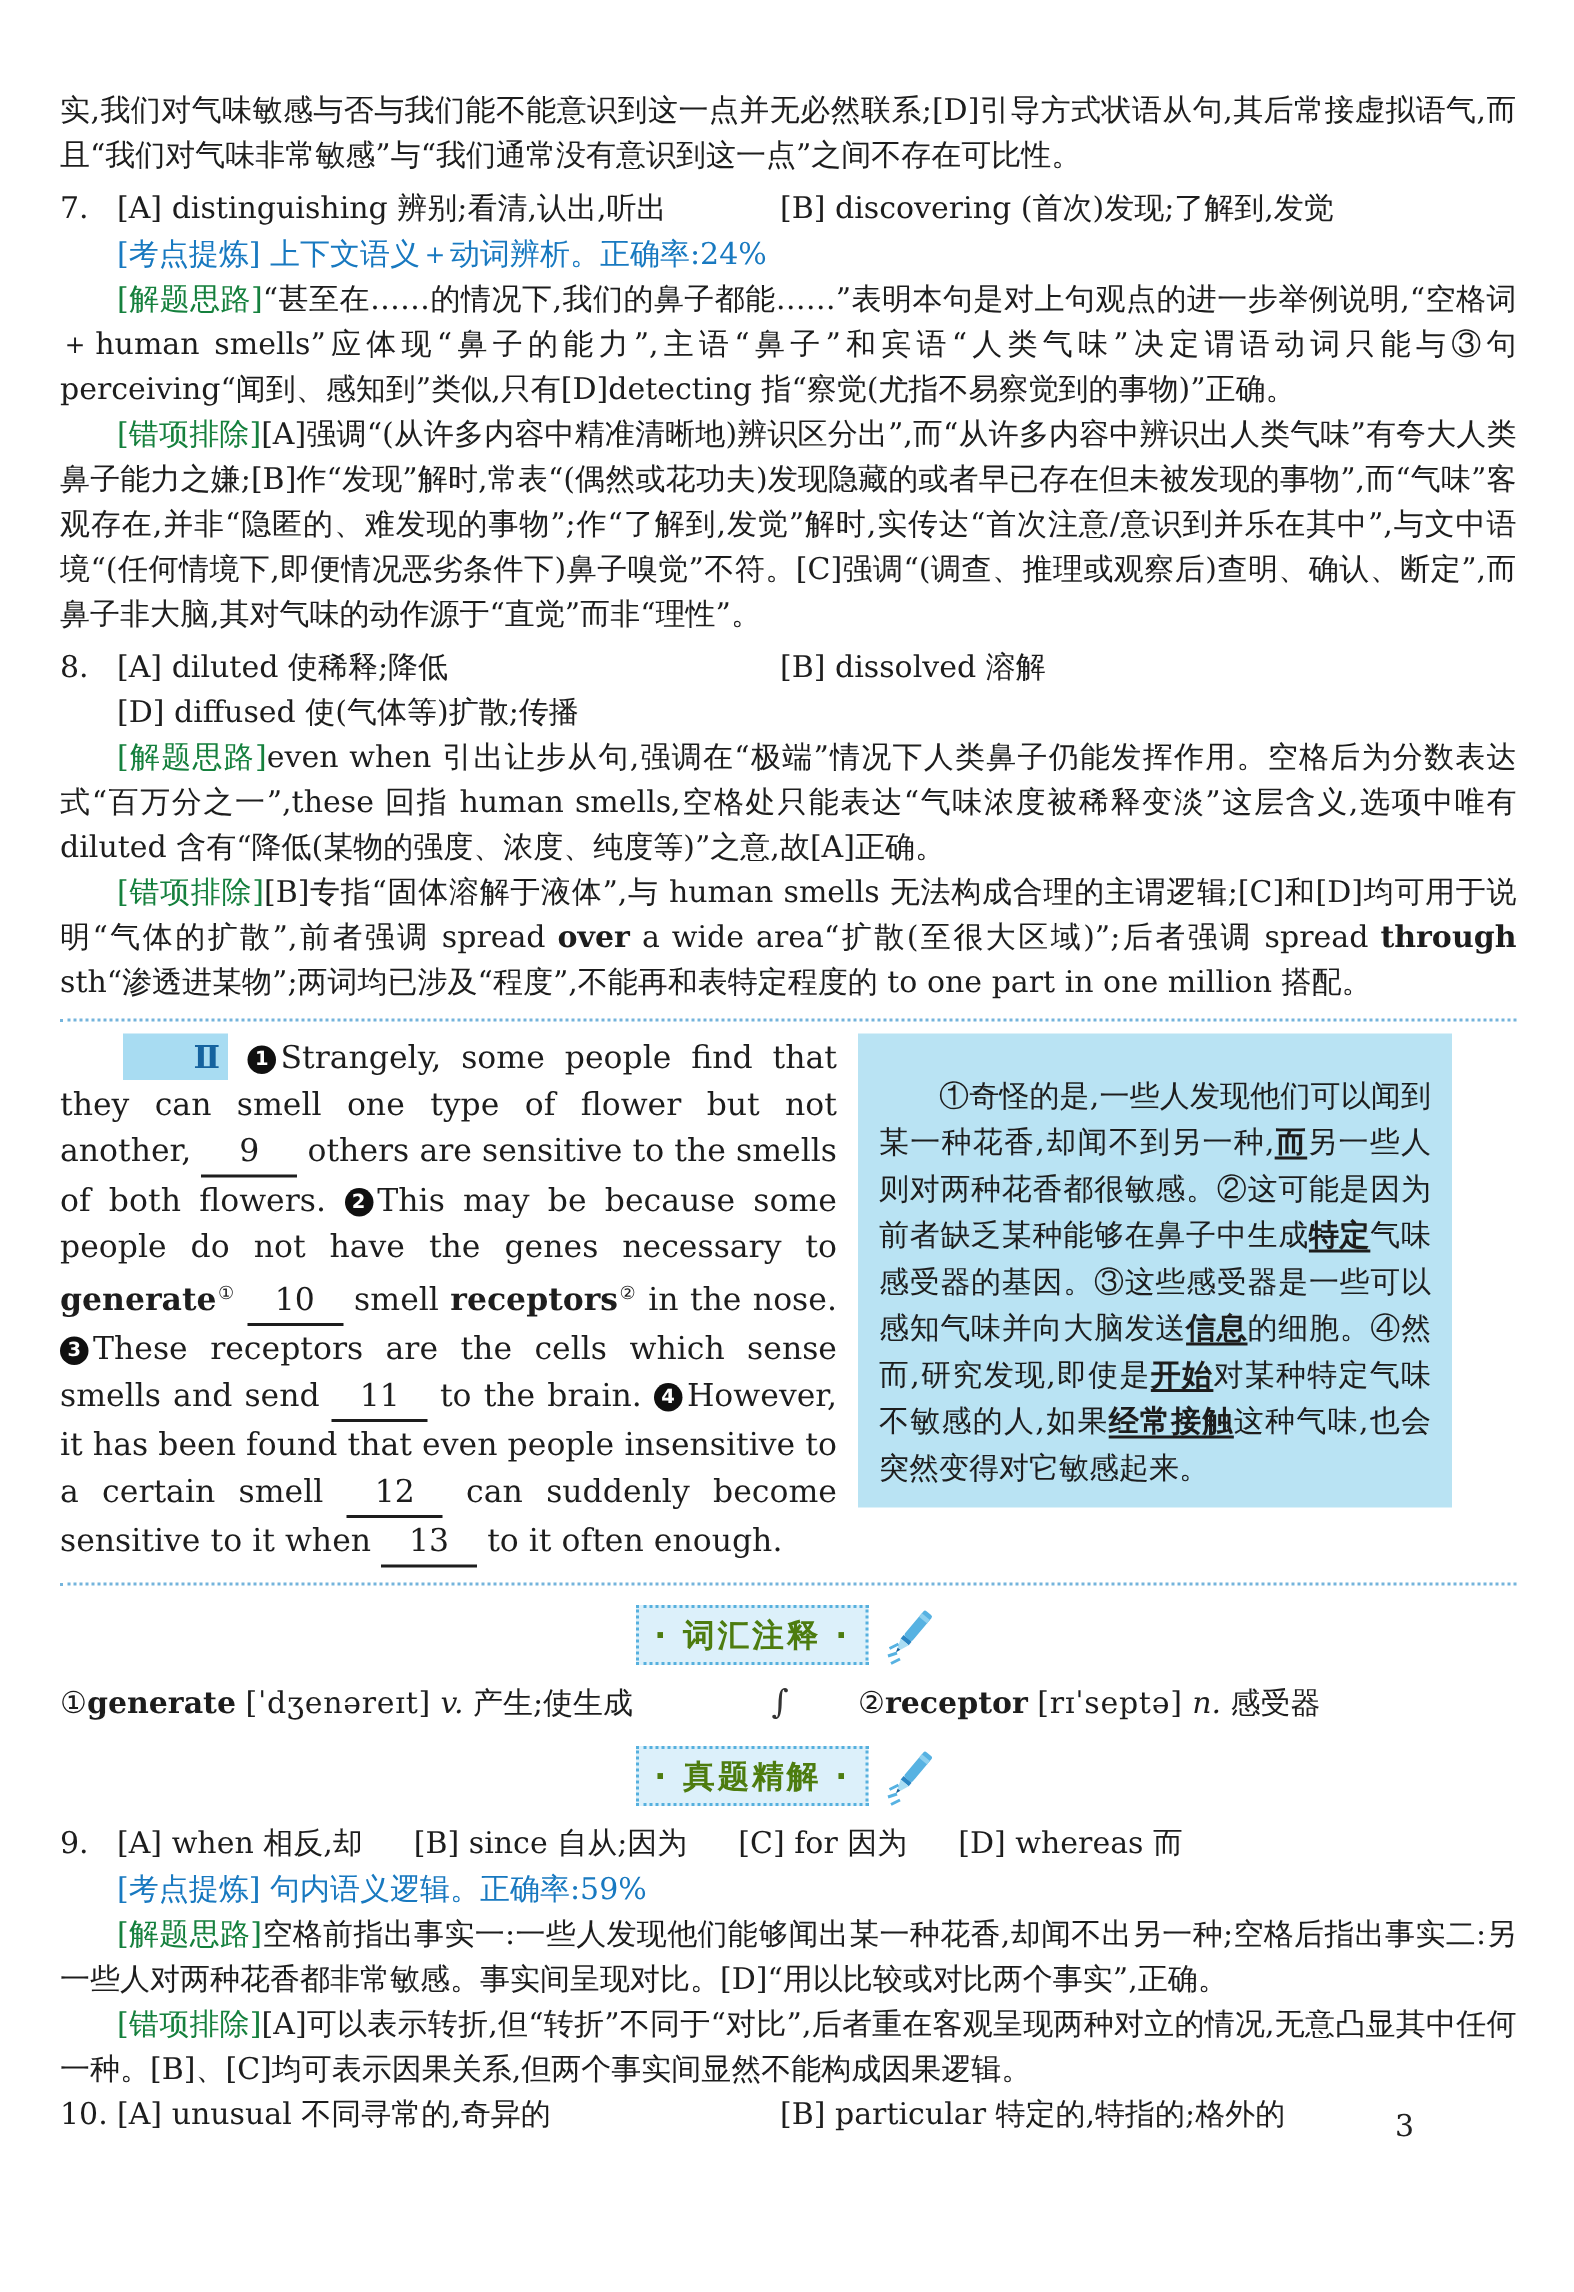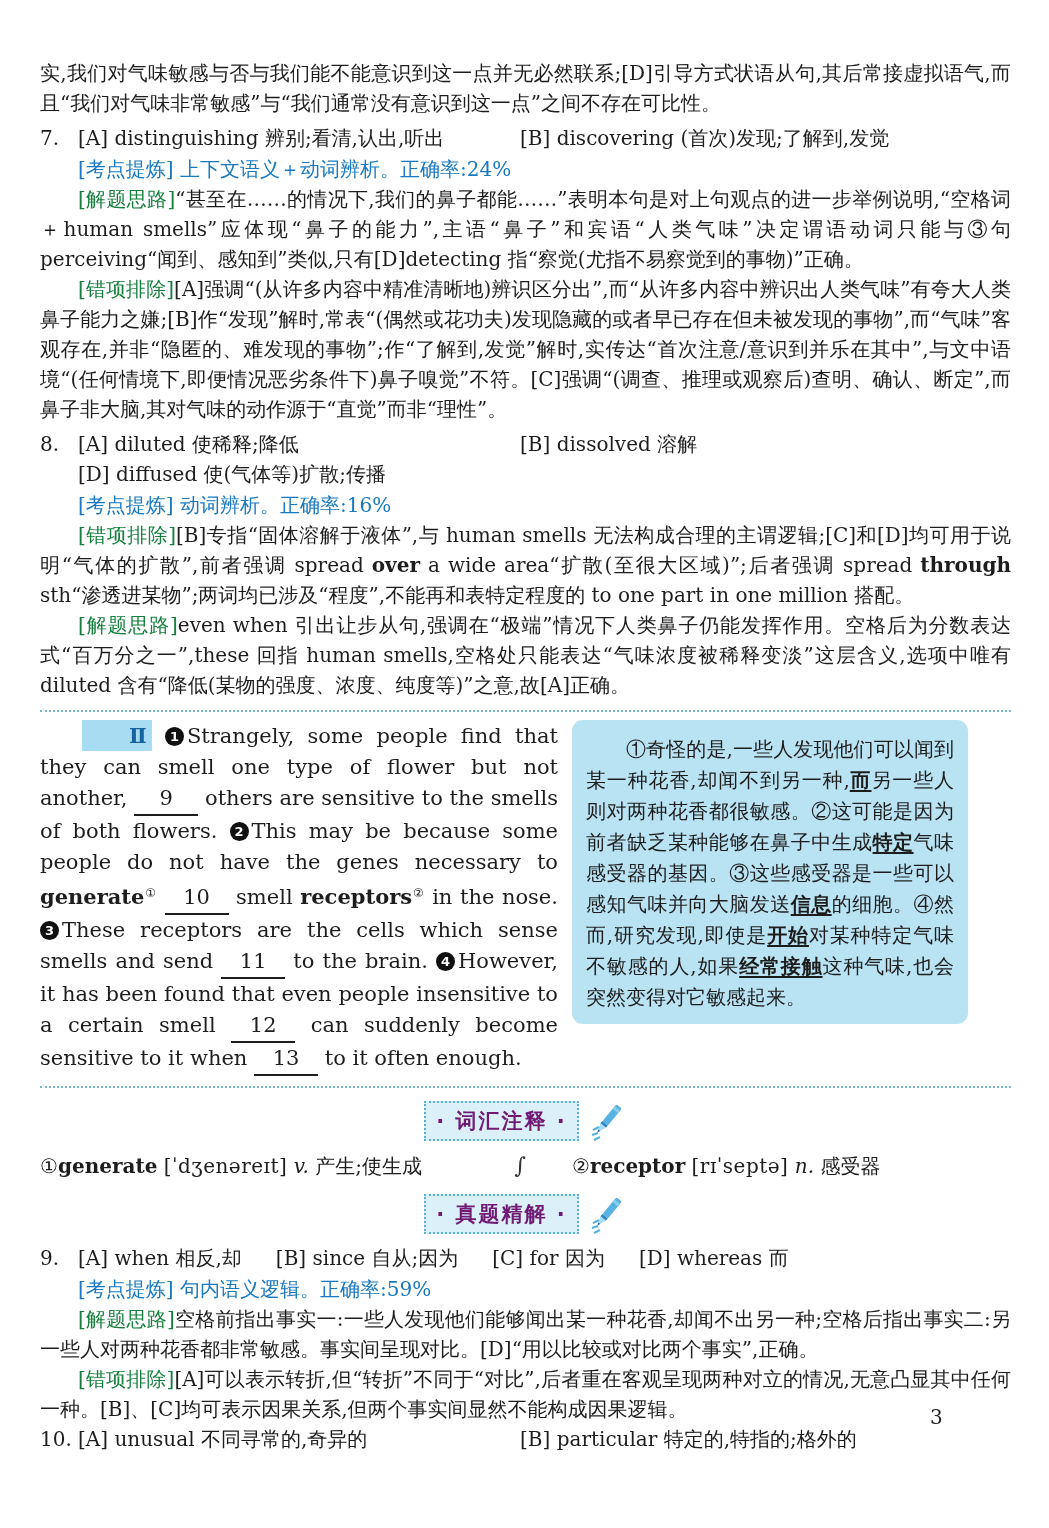--- a/index.html
+++ b/index.html
@@ -20,33 +20,33 @@
   .cA{flex:0 0 442px;}
   .cB{flex:1;}
   .qblock{margin-top:5px;}
   .q9row{display:flex;margin-top:8px;}
   .q9o{margin-right:34px;}
   .dotsep{border:none;border-top:2px dotted #74b4dc;margin:10px 0 6px;height:0;}
   
   .pass{display:flex;margin-top:8px;}
   .pen{flex:0 0 518px;font-size:21px;line-height:31px;text-align:justify;text-indent:42px;}
   .pgap{flex:0 0 14px;}
-  .pzh{flex:0 0 396px;background:#b9e3f3;padding:14px 14px 11px;box-sizing:border-box;
-       font-size:20px;line-height:31px;text-align:justify;text-indent:2em;align-self:flex-start;border-radius:11px;}
+  .pzh{flex:0 0 396px;background:#b9e3f3;padding:26px 14px 11px;box-sizing:border-box;
+       font-size:20px;line-height:31px;text-align:justify;text-indent:2em;align-self:flex-start;}
   .roman{display:inline-block;background:#a8dcf2;color:#15639f;font-weight:bold;padding:0 5px;}
   .snum{display:inline-block;width:19px;height:19px;border-radius:50%;background:#101010;color:#ffffff;
         font-size:13px;line-height:19px;text-align:center;font-family:"DejaVu Sans","Liberation Sans",sans-serif;
         font-weight:bold;vertical-align:2px;margin-right:3px;text-indent:0;}
   .blank{display:inline-block;min-width:64px;border-bottom:2px solid #1d1d1d;text-align:center;text-indent:0;}
   .sup{font-size:12px;vertical-align:7px;}
   .bold{font-weight:bold;}
   .u{font-weight:bold;text-decoration:underline;text-underline-offset:3px;}
   
   .badgerow{display:flex;justify-content:center;align-items:center;gap:8px;margin-top:12px;}
-  .badge{background:#dcf0fa;border:2px dotted #56b0de;color:#701a75;font-weight:bold;font-size:21px;
+  .badge{background:#dcf0fa;border:2px dotted #56b0de;color:#4d7c0f;font-weight:bold;font-size:21px;
          letter-spacing:2px;padding:3px 10px;font-family:"DejaVu Sans","Liberation Sans",sans-serif;}
   .pencil{width:40px;height:42px;}
   
   .vocabrow{display:flex;margin-top:9px;align-items:baseline;}
   .ve1{flex:0 0 452px;}
   .vdiv{flex:0 0 56px;text-align:center;font-style:italic;font-size:22px;color:#333;}
   .ve2{flex:1;margin-left:24px;}
   .vphon{letter-spacing:0.5px;}
   .pagenum{position:absolute;left:930px;top:1405px;font-size:20px;color:#222;}
 </style>
@@ -82,28 +82,24 @@
       <span class="qn">8.</span>
       <span class="cA"><span>[A]</span> <span>diluted</span> <span>使稀释;降低</span></span>
       <span class="cB"><span>[B]</span> <span>dissolved</span> <span>溶解</span></span>
     </div>
     <div class="optrow">
       <span class="qn"></span>
       <span class="cB"><span>[D]</span> <span>diffused</span> <span>使(气体等)扩散;传播</span></span>
     </div>
   </div>
 
-  <div class="kaodian">
-    <span>[考点提炼]</span>
-    <span>动词辨析。正确率:16%</span>
-  </div>
+
+  <p class="analysis"><span class="lbl">[解题思路]</span><span>even when 引出让步从句,强调在“极端”情况下人类鼻子仍能发挥作用。空格后为分数表达式“百万分之一”,these 回指 human smells,空格处只能表达“气味浓度被稀释变淡”这层含义,选项中唯有 diluted 含有“降低(某物的强度、浓度、纯度等)”之意,故[A]正确。</span></p>
 
   <p class="analysis"><span class="lbl">[错项排除]</span><span>[B]专指“固体溶解于液体”,与 human smells 无法构成合理的主谓逻辑;[C]和[D]均可用于说明“气体的扩散”,前者强调 spread </span><span class="bold">over</span><span> a wide area“扩散(至很大区域)”;后者强调 spread </span><span class="bold">through</span><span> sth“渗透进某物”;两词均已涉及“程度”,不能再和表特定程度的 to one part in one million 搭配。</span></p>
-
-  <p class="analysis"><span class="lbl">[解题思路]</span><span>even when 引出让步从句,强调在“极端”情况下人类鼻子仍能发挥作用。空格后为分数表达式“百万分之一”,these 回指 human smells,空格处只能表达“气味浓度被稀释变淡”这层含义,选项中唯有 diluted 含有“降低(某物的强度、浓度、纯度等)”之意,故[A]正确。</span></p>
 
   <hr class="dotsep">
 
   <div class="pass">
     <div class="pen">
       <span class="roman">Ⅱ</span>
       <span class="snum">1</span><span>Strangely, some people find that they can smell one type of flower but not another,</span>
       <span class="blank">9</span>
       <span>others are sensitive to the smells of both flowers.</span>
       <span class="snum">2</span><span>This may be because some people do not have the genes necessary to</span>

